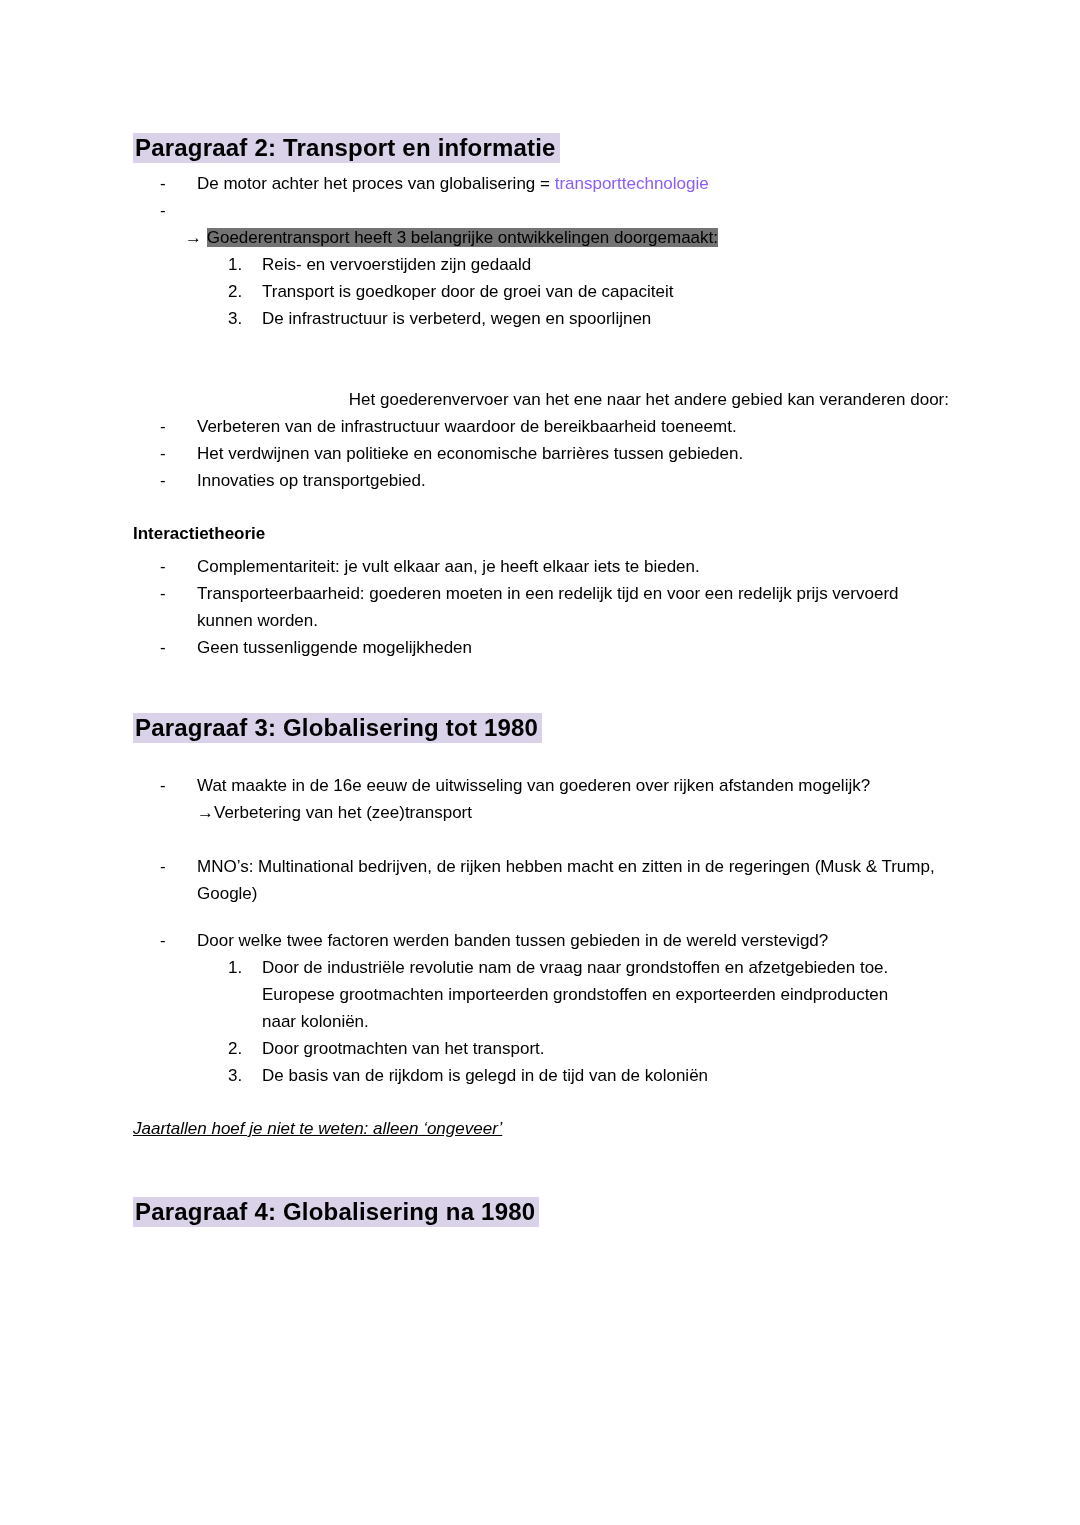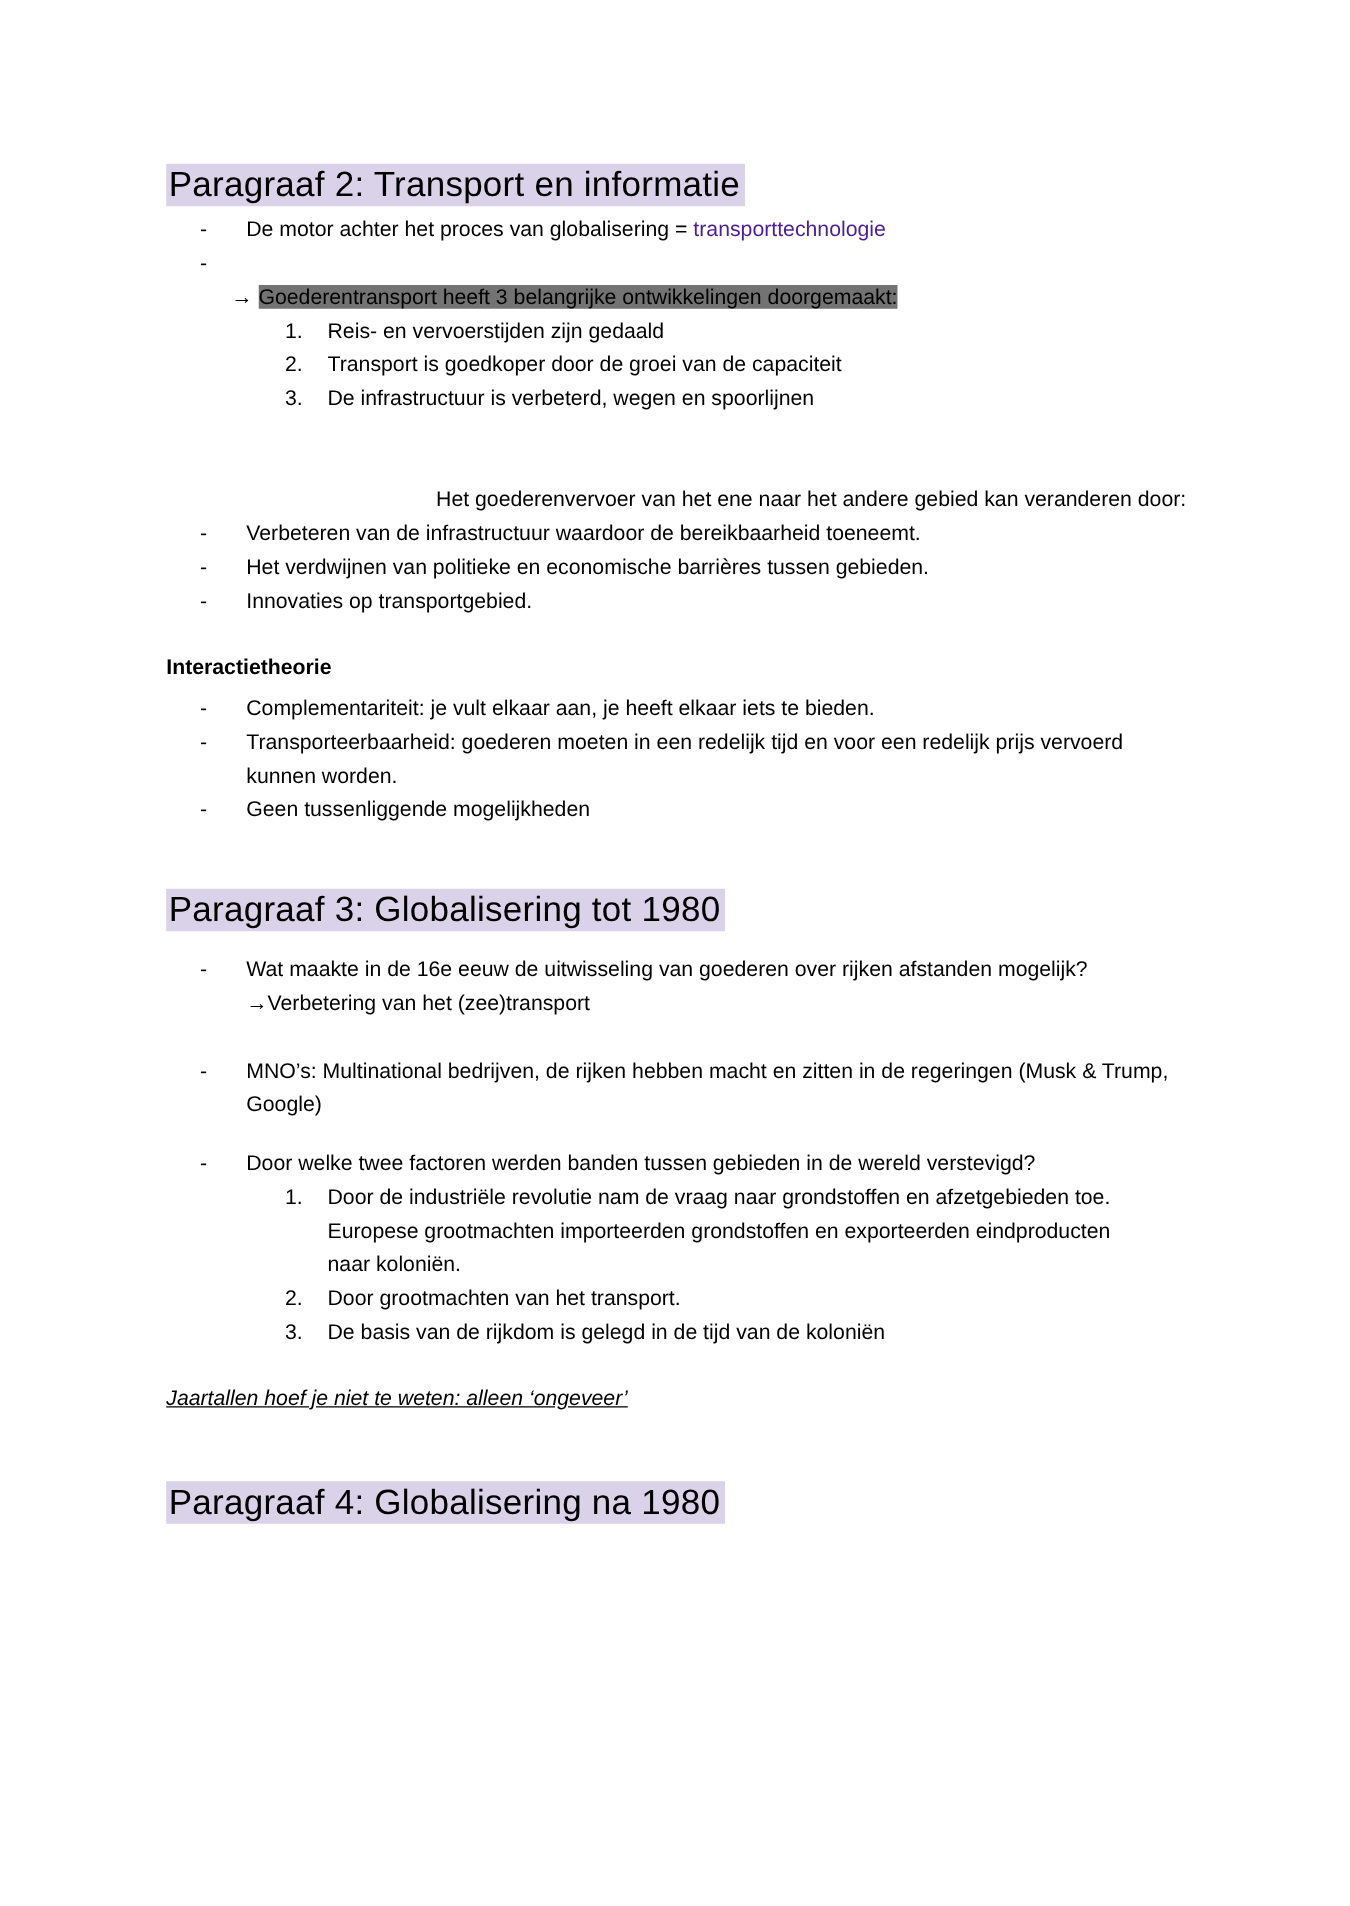--- a/index.html
+++ b/index.html
@@ -8,42 +8,42 @@
     width: 1080px;
     min-height: 1525px;
     font-family: "Liberation Sans", sans-serif;
     font-size: 17px;
     line-height: 27px;
     color: #000000;
     overflow: hidden;
   }
   .doc { width: 816px; margin-left: 133px; padding-top: 131px; }
 
-  .h { font-size: 28px; line-height: 33px; font-weight: normal; letter-spacing: 0.2px; }
+  .h { font-size: 24px; line-height: 33px; font-weight: bold; letter-spacing: 0.2px; }
   .hl-purple { background: #d9d2e9; padding: 1px 4px 2px 2px; }
   .hl-salmon { background: #737373; }
-  .red { color: #4c1d95; margin-top: 34px; }
+  .red { color: #8b5cf6; margin-top: 34px; }
   .u { text-decoration: underline; }
   .bold { font-weight: bold; }
   .note { font-style: italic; text-decoration: underline; }
 
   .dash-item { display: flex; }
   .dash-item .gutter { flex: 0 0 64px; padding-left: 27px; }
   .dash-item .txt { max-width: 752px; }
 
   .num-item { display: flex; padding-left: 95px; }
   .num-item .gutter { flex: 0 0 34px; }
   .num-item .txt { max-width: 655px; }
 
   .arrow-line { padding-left: 52px; }
   .sub-arrow { padding-left: 64px; }
   .hl-para { max-width: 800px; }
 
   .mb6  { margin-bottom: 6px; }
-  .mb14 { margin-bottom: 18px; }
+  .mb14 { margin-bottom: 28px; }
   .mt6  { margin-top: 6px; }
   .mt20 { margin-top: 20px; }
   .mt26 { margin-top: 26px; }
   .mt27 { margin-top: 27px; }
   .mt50 { margin-top: 50px; }
   .mt54 { margin-top: 54px; text-align: right; }
   .mt85 { margin-top: 53px; }
 </style>
 </head>
 <body>

